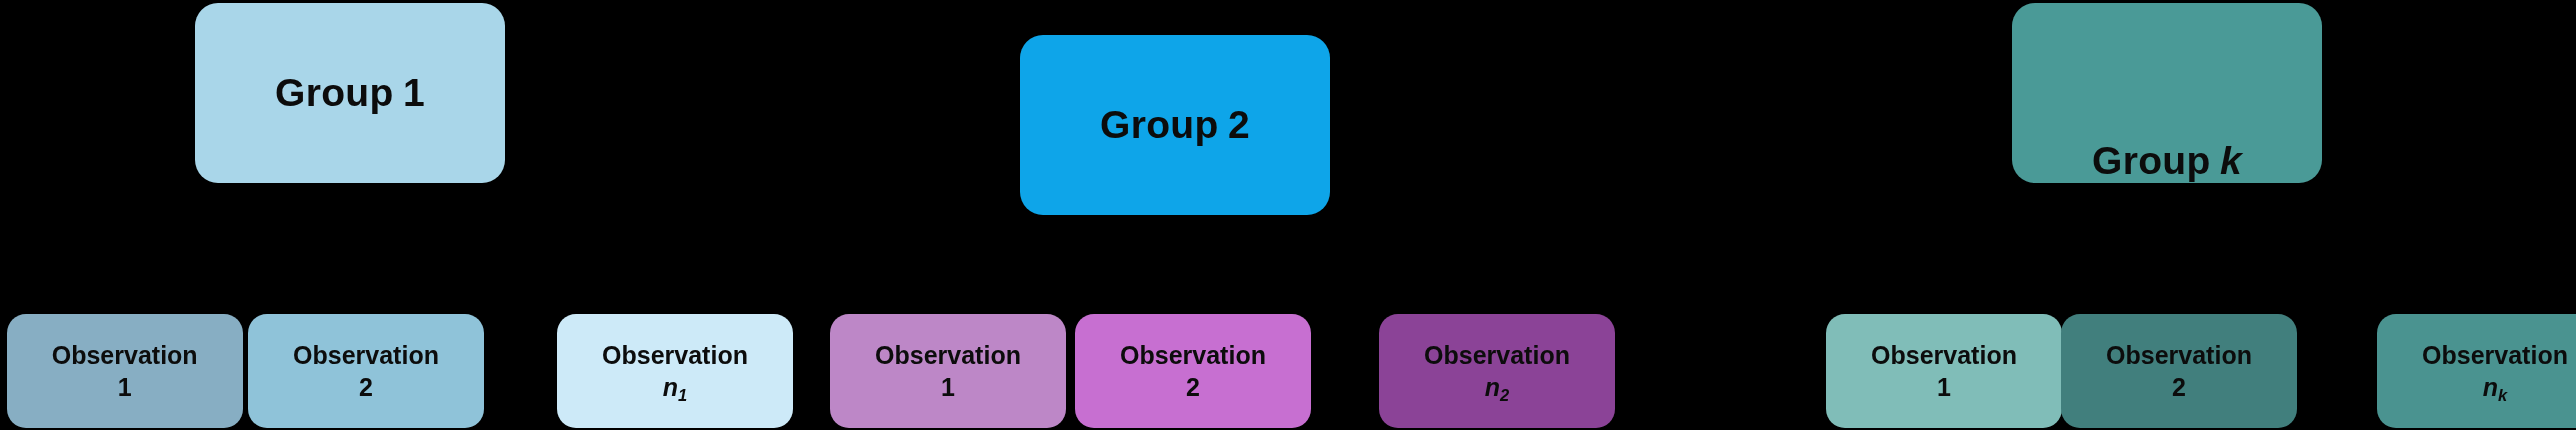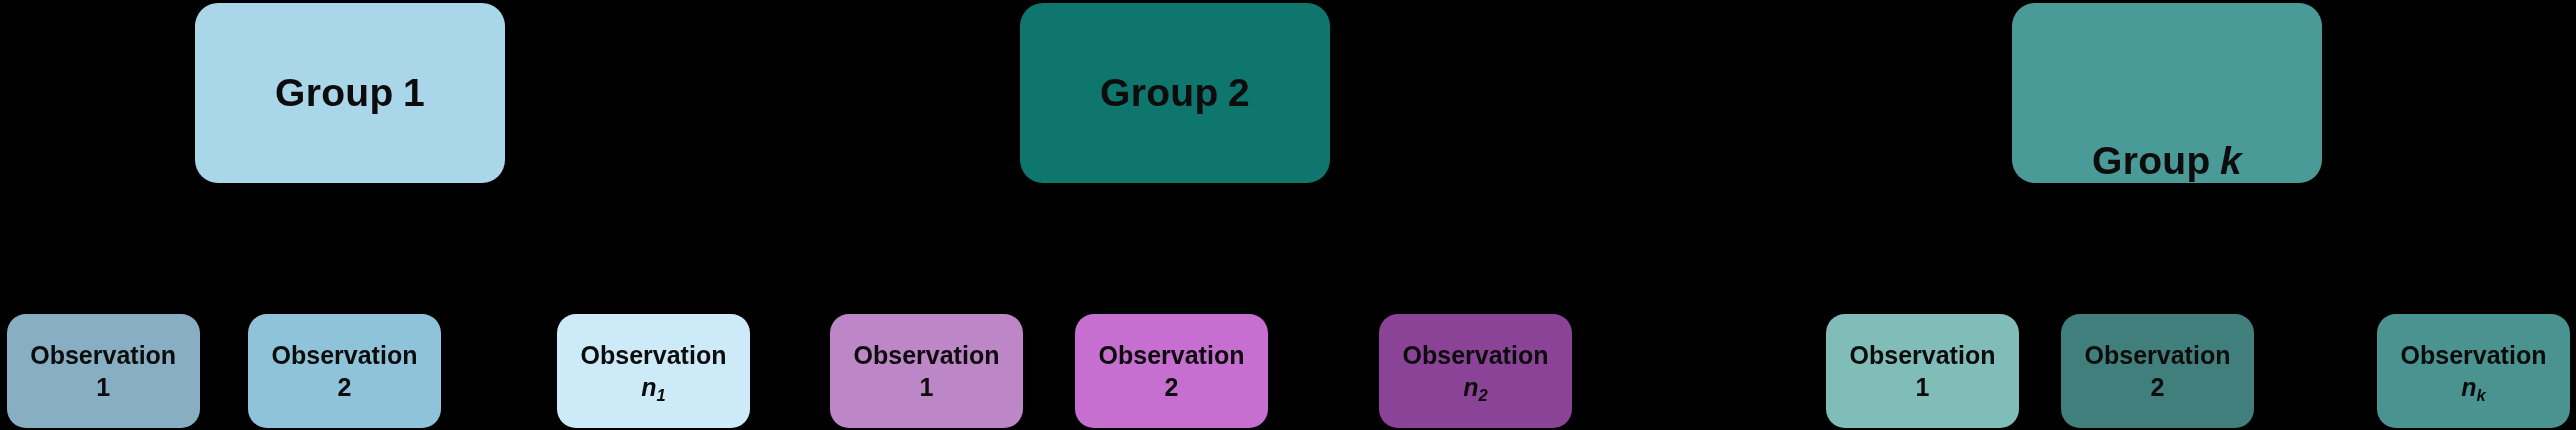--- a/index.html
+++ b/index.html
@@ -29,21 +29,21 @@
     top: 2.7px;
     width: 310px;
     height: 180px;
     border-radius: 23px;
     font-size: 39px;
     letter-spacing: 0.3px;
   }
   .group-label .sep { display: inline-block; width: 9.4px; }
   .obs-box {
     top: 314px;
-    width: 193px;
+    width: 236px;
     height: 114px;
     border-radius: 19px;
     font-size: 25px;
     line-height: 1.28;
   }
   .obs-content {
     display: flex;
     flex-direction: column;
     align-items: center;
     justify-content: center;
@@ -73,21 +73,21 @@
 </style>
 </head>
 <body>
 
 <div class="canvas" style="background-color: rgb(0, 0, 0);">
 
   <div class="box group-box g1" style="background-color: rgb(169, 214, 233);">
     <span class="group-label"><span>Group</span><span class="sep"></span><span>1</span><span class="var"></span></span>
   </div>
 
-  <div class="box group-box g2" style="background-color: #0f766e;">
+  <div class="box group-box g2" style="background-color: #0ea5e9; margin-top: 32px;">
     <span class="group-label"><span>Group</span><span class="sep"></span><span>2</span><span class="var"></span></span>
   </div>
 
   <div class="box group-box g3" style="background-color: rgb(74, 154, 151);">
     <span class="group-label"><span>Group</span><span class="sep"></span><span></span><span class="var">k</span></span>
   </div>
 
   <div class="box obs-box g1o1" style="background-color: rgb(135, 174, 195);">
     <span class="obs-content">
         <span>Observation</span>

